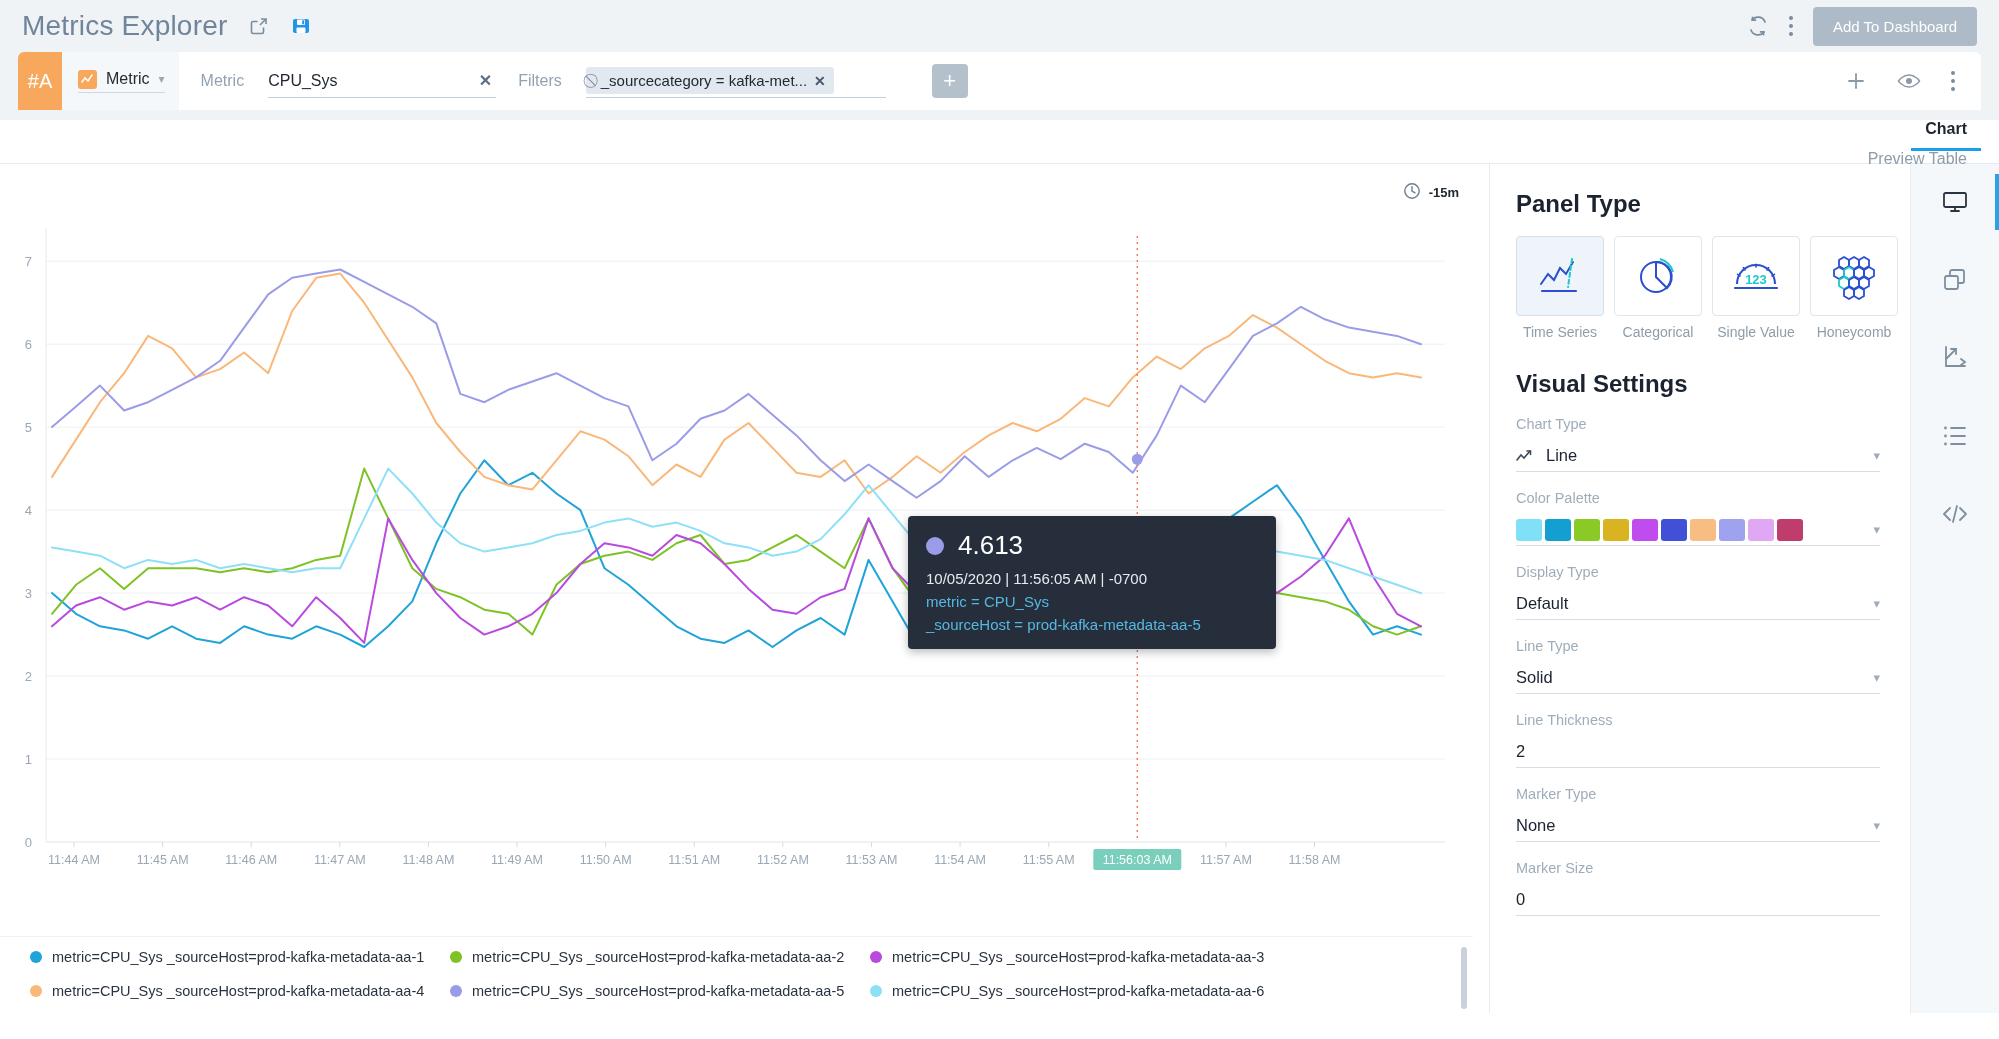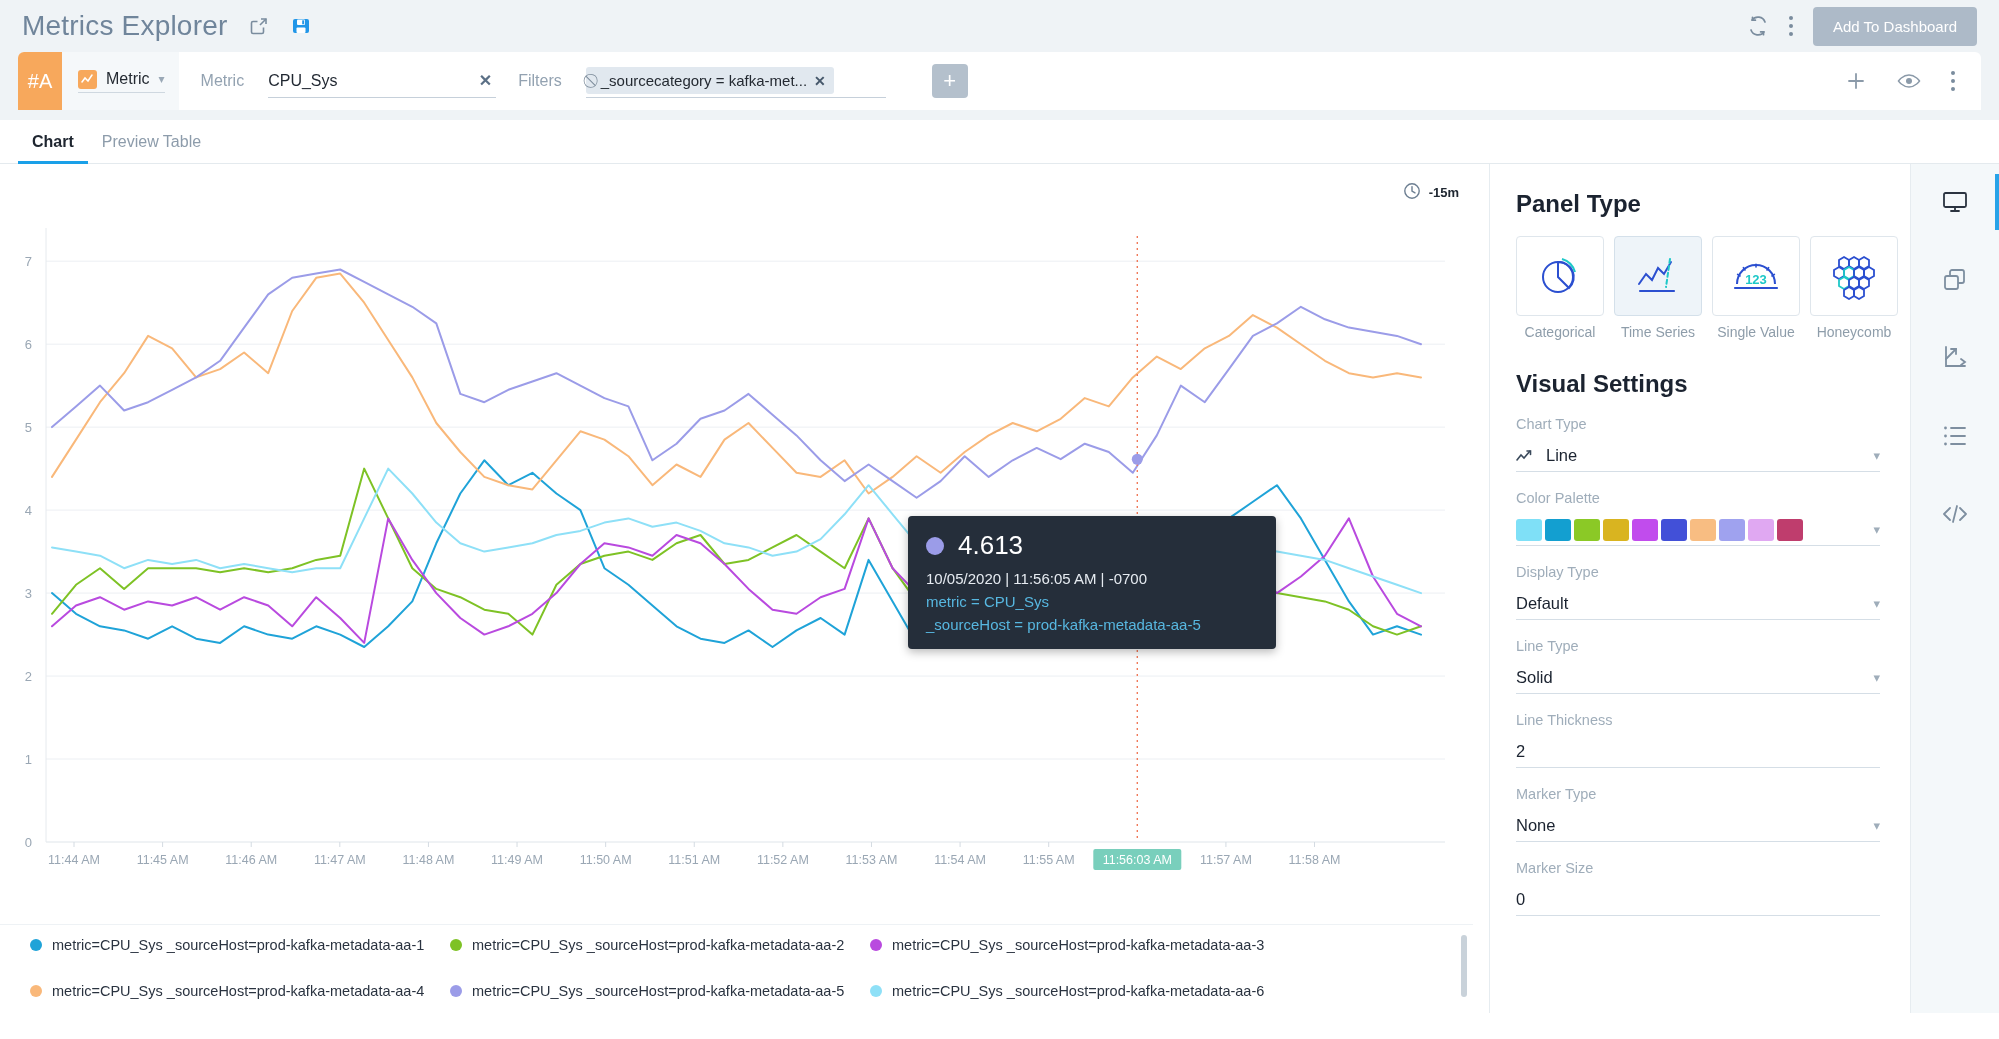--- a/index.html
+++ b/index.html
@@ -146,20 +146,21 @@
   .q-right .ico { color: #8b9aa9; cursor: pointer; display:inline-flex; }
 
   
   .tabs {
     background: #fff;
     display: flex;
     align-items: flex-end;
     padding: 0 18px;
     height: 44px;
     border-bottom: 1px solid #e4eaee;
+    flex-direction: column;
   }
   .tab {
     font-size: 16px;
     padding: 0 14px 12px 14px;
     color: #8d9cab;
     cursor: pointer;
     position: relative;
   }
   .tab.active { color: #1f2630; font-weight: bold; }
   .tab.active:after {
@@ -194,21 +195,21 @@
     position: absolute;
     left: 0; bottom: 0;
     width: 1473px;
     padding: 12px 0 14px 30px;
     border-top: 1px solid #eef2f5;
     background: #fff;
   }
   .legend-grid {
     display: grid;
     grid-template-columns: 420px 420px 420px;
-    row-gap: 30px;
+    row-gap: 18px;
   }
   .leg-item { display: flex; align-items: center; gap: 10px; cursor: pointer; }
   .leg-dot { width: 12px; height: 12px; border-radius: 50%; flex: none; }
   .leg-text { font-size: 14.5px; color: #2a3340; white-space: nowrap; }
   .legend-scroll {
     position: absolute;
     right: 6px; top: 10px;
     width: 6px; height: 62px;
     background: #c9d2da; border-radius: 3px;
     cursor: pointer;
@@ -510,39 +511,39 @@
         </div>
       <div class="legend-scroll"></div>
     </div>
   </div>
 
   <div class="settings-pane">
     <h2 class="sec-title">Panel Type</h2>
 
     <div class="ptype-row">
       <div class="ptype">
+        <div class="ptype-box sel">
+          <svg width="50" height="44" viewBox="0 0 50 44" fill="none" stroke-linecap="round">
+            <path d="M6 30 L13 20 L19 26 L25 14 L31 20 L38 8" stroke="#2b4fd0" stroke-width="2"></path>
+            <path d="M37 5 L33 33" stroke="#1ec8c8" stroke-width="2" stroke-dasharray="4 3"></path>
+            <path d="M7 37 H41" stroke="#2b4fd0" stroke-width="2.2"></path>
+          </svg>
+        </div>
+        <div class="ptype-label">Time Series</div>
+      </div>
+
+      <div class="ptype">
         <div class="ptype-box">
           <svg width="48" height="44" viewBox="0 0 48 44" fill="none" stroke-width="2">
             <circle cx="22" cy="23" r="15" stroke="#2b4fd0"></circle>
             <path d="M22 23 L22 8 A15 15 0 0 1 33 34 Z" stroke="#2b4fd0"></path>
             <path d="M26 5 A19 19 0 0 1 39 18" stroke="#1ec8c8"></path>
           </svg>
         </div>
         <div class="ptype-label">Categorical</div>
-      </div>
-
-      <div class="ptype">
-        <div class="ptype-box sel">
-          <svg width="50" height="44" viewBox="0 0 50 44" fill="none" stroke-linecap="round">
-            <path d="M6 30 L13 20 L19 26 L25 14 L31 20 L38 8" stroke="#2b4fd0" stroke-width="2"></path>
-            <path d="M37 5 L33 33" stroke="#1ec8c8" stroke-width="2" stroke-dasharray="4 3"></path>
-            <path d="M7 37 H41" stroke="#2b4fd0" stroke-width="2.2"></path>
-          </svg>
-        </div>
-        <div class="ptype-label">Time Series</div>
       </div>
 
       <div class="ptype">
         <div class="ptype-box">
           <svg width="54" height="44" viewBox="0 0 54 44" fill="none">
             <path d="M8 30 A19 19 0 0 1 46 30" stroke="#2b4fd0" stroke-width="2"></path>
             <path d="M6 34 H48" stroke="#2b4fd0" stroke-width="2.2" stroke-linecap="round"></path>
             <g stroke="#2b4fd0" stroke-width="1.6" stroke-linecap="round">
               <path d="M11 22l-2.4-1.6"></path>
                 <path d="M16 16l-1.6-2.3"></path>

